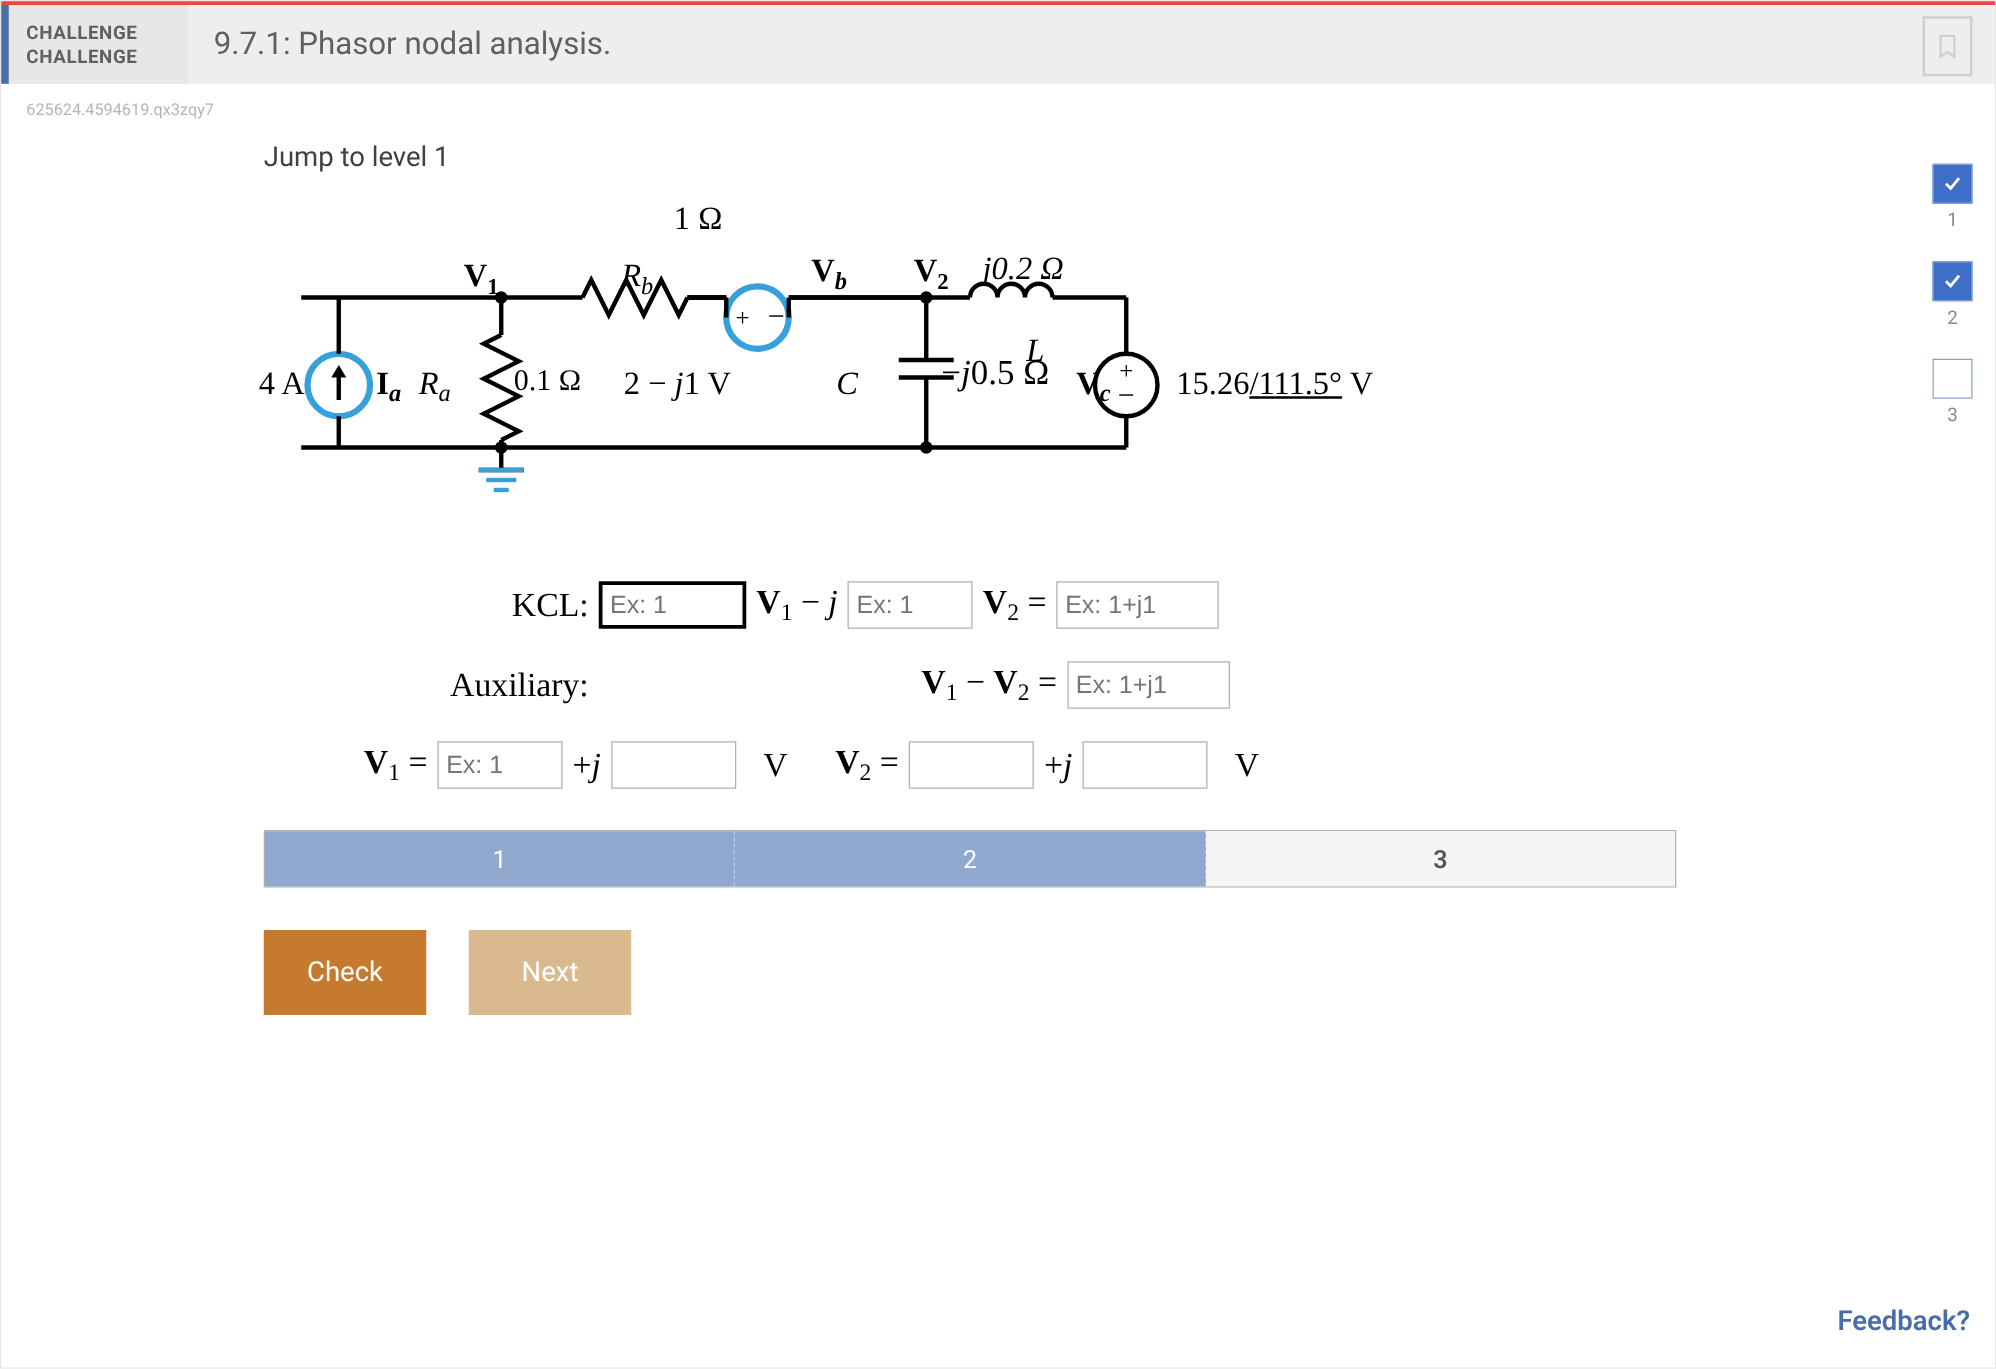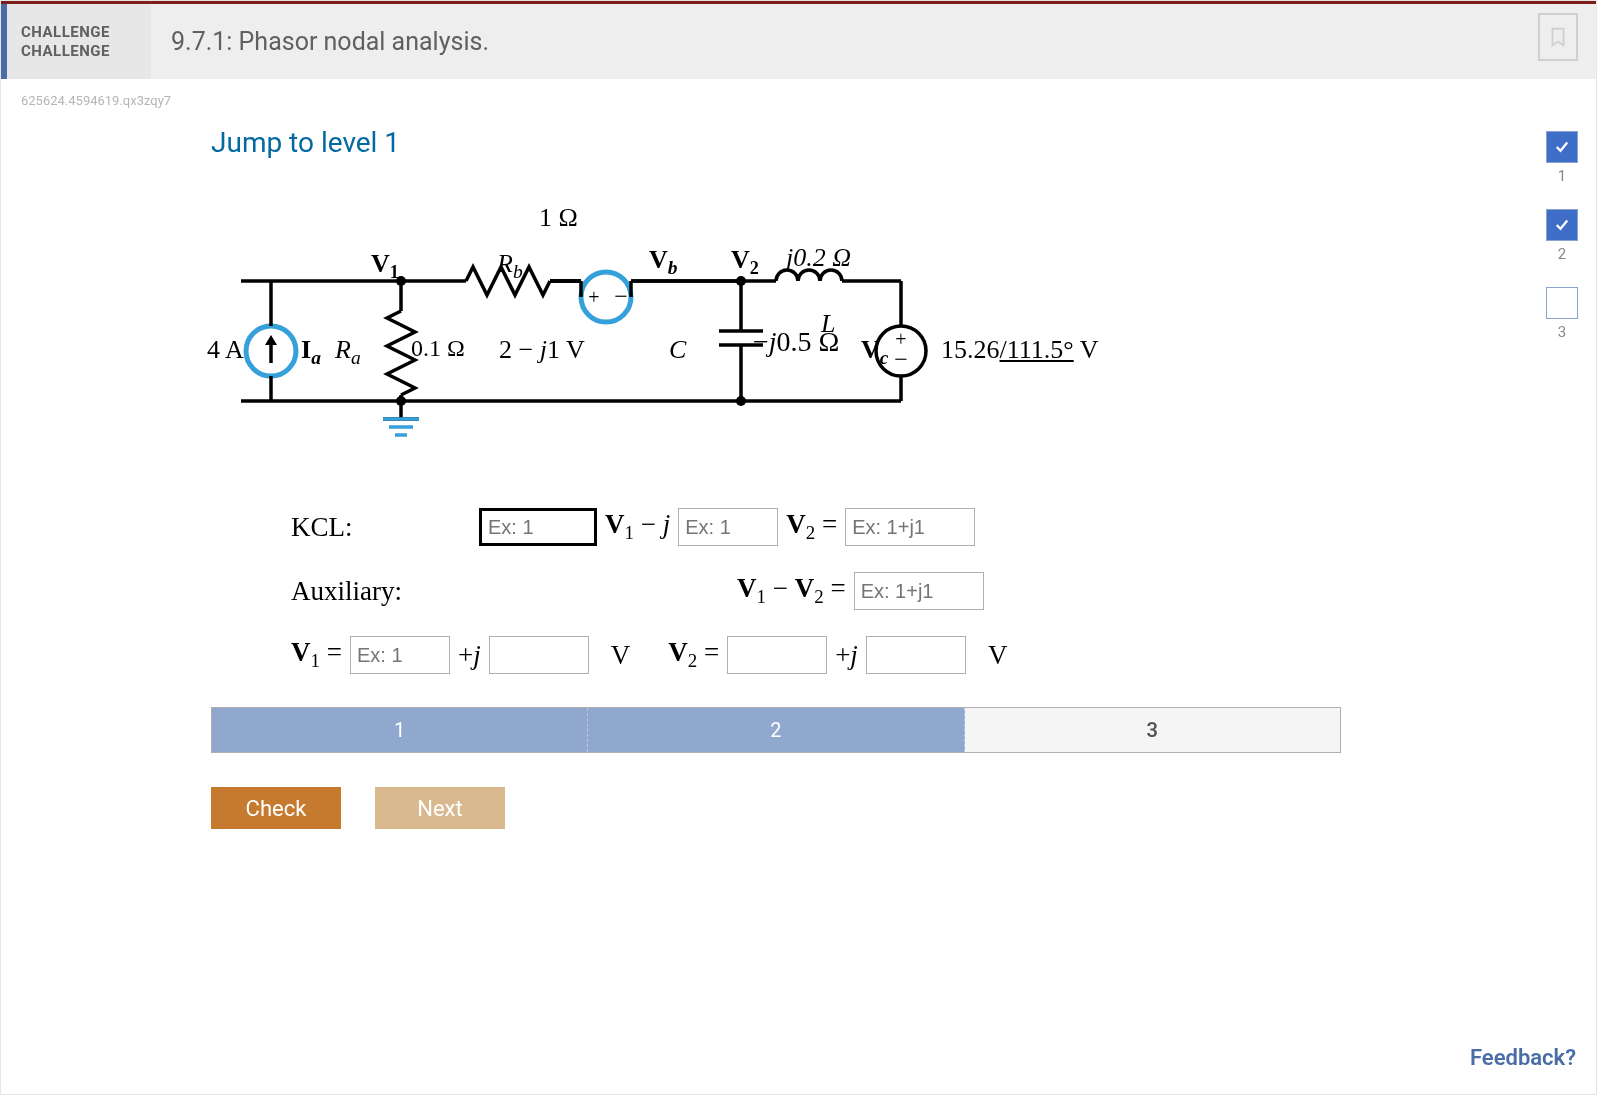--- a/index.html
+++ b/index.html
@@ -17,22 +17,22 @@
     width: 1597px;
     height: 1095px;
     border: 1px solid #e5e5e5;
     background: #fff;
   }
   
   .header-bar {
     display: flex;
     align-items: stretch;
     background: #eeeeee;
-    border-top: 3px solid #7f1d1d;
-    height: 78px;
+    border-top: 3px solid #ef4444;
+    height: 66px;
   }
   .header-badge {
     border-left: 6px solid #4a6da7;
     background: #e7e7e7;
     width: 150px;
     padding: 12px 14px;
     display: flex;
     flex-direction: column;
     justify-content: center;
     color: #606060;
@@ -53,23 +53,23 @@
     font-size: 13px;
     color: #b5b5b5;
     padding: 14px 0 0 20px;
   }
   
   .content {
     padding: 18px 0 0 210px;
     width: 1200px;
   }
   .jump-link {
-    color: #0369a1;
-    font-size: 28px;
-    margin-bottom: 42px;
+    color: #404040;
+    font-size: 22px;
+    margin-bottom: 19px;
     display: inline-block;
     cursor: pointer;
   }
   .prompt {
     font-size: 25px;
     color: #454545;
     line-height: 1.45;
     margin-bottom: 12px;
     max-width: 1070px;
   }
@@ -100,20 +100,21 @@
   }
   .eq-row {
     display: flex;
     align-items: center;
     gap: 8px;
     margin-bottom: 20px;
     height: 44px;
   }
   .eq-label {
     width: 180px;
+    text-align: right;
   }
   .eq-input, .eq-input-sm {
     height: 38px;
     border: 1px solid #b0b0b0;
     font-family: Arial, sans-serif;
     font-size: 20px;
     color: #888;
     padding: 0 6px;
   }
   .eq-input { width: 118px; }
@@ -142,21 +143,21 @@
   .progress-seg:last-child { border-right: none; }
   .seg-fill { background: #91a8ce; color: #fff; }
   .seg-empty { background: #f5f5f5; color: #555; font-weight: 600; }
   
   .buttons {
     display: flex;
     gap: 34px;
     margin-top: 34px;
   }
   .btn {
-    height: 42px;
+    height: 68px;
     min-width: 130px;
     display: flex;
     align-items: center;
     justify-content: center;
     font-size: 22px;
     color: #fff;
     border: none;
     cursor: pointer;
     font-family: Roboto, Arial, sans-serif;
   }

